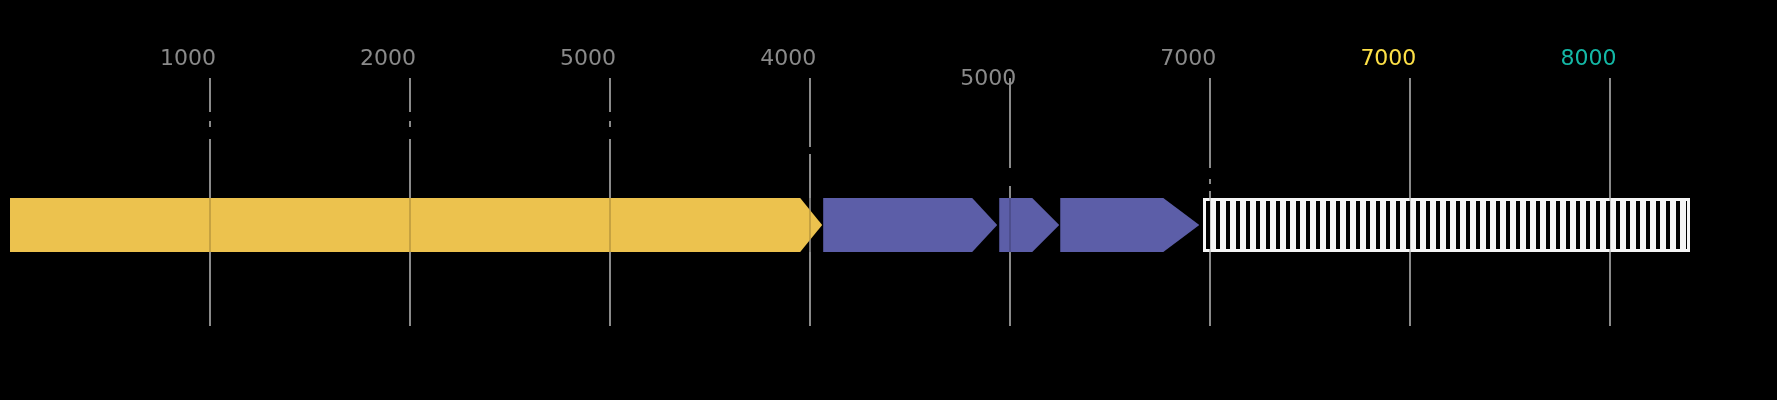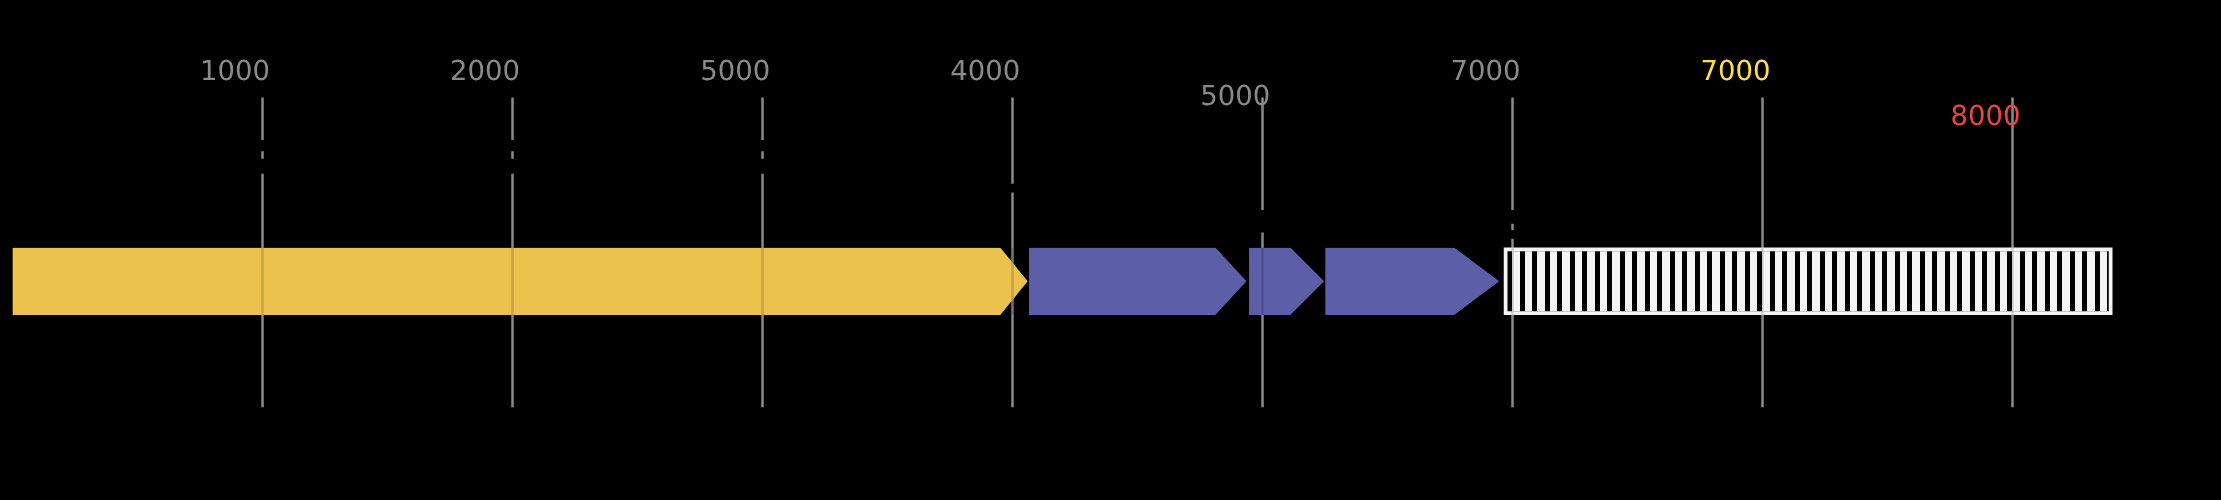--- a/index.html
+++ b/index.html
@@ -74,21 +74,21 @@
     <div class="gridline-seg" style="left: 1009.25px; top: 186px; height: 192px; background: rgb(138, 138, 138);"></div>
     <div class="gridline-overlay" style="left: 1009.25px; top: 198px; height: 54px;"></div>
     <div class="tick-label" style="left: 1188.32px; top: 47px; color: rgb(138, 138, 138);">7000</div>
     <div class="gridline-seg" style="left: 1209.32px; top: 78px; height: 90px; background: rgb(138, 138, 138);"></div>
     <div class="gridline-seg" style="left: 1209.32px; top: 179px; height: 5px; background: rgb(138, 138, 138);"></div>
     <div class="gridline-seg" style="left: 1209.32px; top: 191px; height: 187px; background: rgb(138, 138, 138);"></div>
     <div class="gridline-overlay" style="left: 1209.32px; top: 198px; height: 54px;"></div>
     <div class="tick-label" style="left: 1388.39px; top: 47px; color: #fde047;">7000</div>
     <div class="gridline-seg" style="left: 1409.39px; top: 78px; height: 300px; background: rgb(138, 138, 138);"></div>
     <div class="gridline-overlay" style="left: 1409.39px; top: 198px; height: 54px;"></div>
-    <div class="tick-label" style="left: 1588.46px; top: 47px; color: #ef4444; margin-top: 36px;">8000</div>
+    <div class="tick-label" style="left: 1588.46px; top: 47px; color: #14b8a6;">8000</div>
     <div class="gridline-seg" style="left: 1609.46px; top: 78px; height: 300px; background: rgb(138, 138, 138);"></div>
     <div class="gridline-overlay" style="left: 1609.46px; top: 198px; height: 54px;"></div>
     <div class="feature-arrow" style="left: 9.9px; top: 198px; width: 812.284px; height: 54px; background: rgb(236, 194, 78); clip-path: polygon(0px 0px, calc(100% - 22.0077px) 0px, 100% 50%, calc(100% - 22.0077px) 100%, 0px 100%);"></div>
     <div class="feature-arrow" style="left: 823.185px; top: 198px; width: 174.061px; height: 54px; background: rgb(92, 94, 168); clip-path: polygon(0px 0px, calc(100% - 25.0087px) 0px, 100% 50%, calc(100% - 25.0087px) 100%, 0px 100%);"></div>
     <div class="feature-arrow" style="left: 999.246px; top: 198px; width: 60.021px; height: 54px; background: rgb(92, 94, 168); clip-path: polygon(0px 0px, calc(100% - 27.0095px) 0px, 100% 50%, calc(100% - 27.0095px) 100%, 0px 100%);"></div>
     <div class="feature-arrow" style="left: 1060.27px; top: 198px; width: 139.049px; height: 54px; background: rgb(92, 94, 168); clip-path: polygon(0px 0px, calc(100% - 36.0126px) 0px, 100% 50%, calc(100% - 36.0126px) 100%, 0px 100%);"></div>
     <div class="feature-hatchbox" style="left: 1203.32px; top: 198px; width: 487.17px; height: 54px; border-color: rgb(245, 245, 245); background: repeating-linear-gradient(90deg, rgb(0, 0, 0) 0px, rgb(0, 0, 0) 4px, rgb(245, 245, 245) 4px, rgb(245, 245, 245) 10px);"></div>
   </div>
 
 </body></html>

